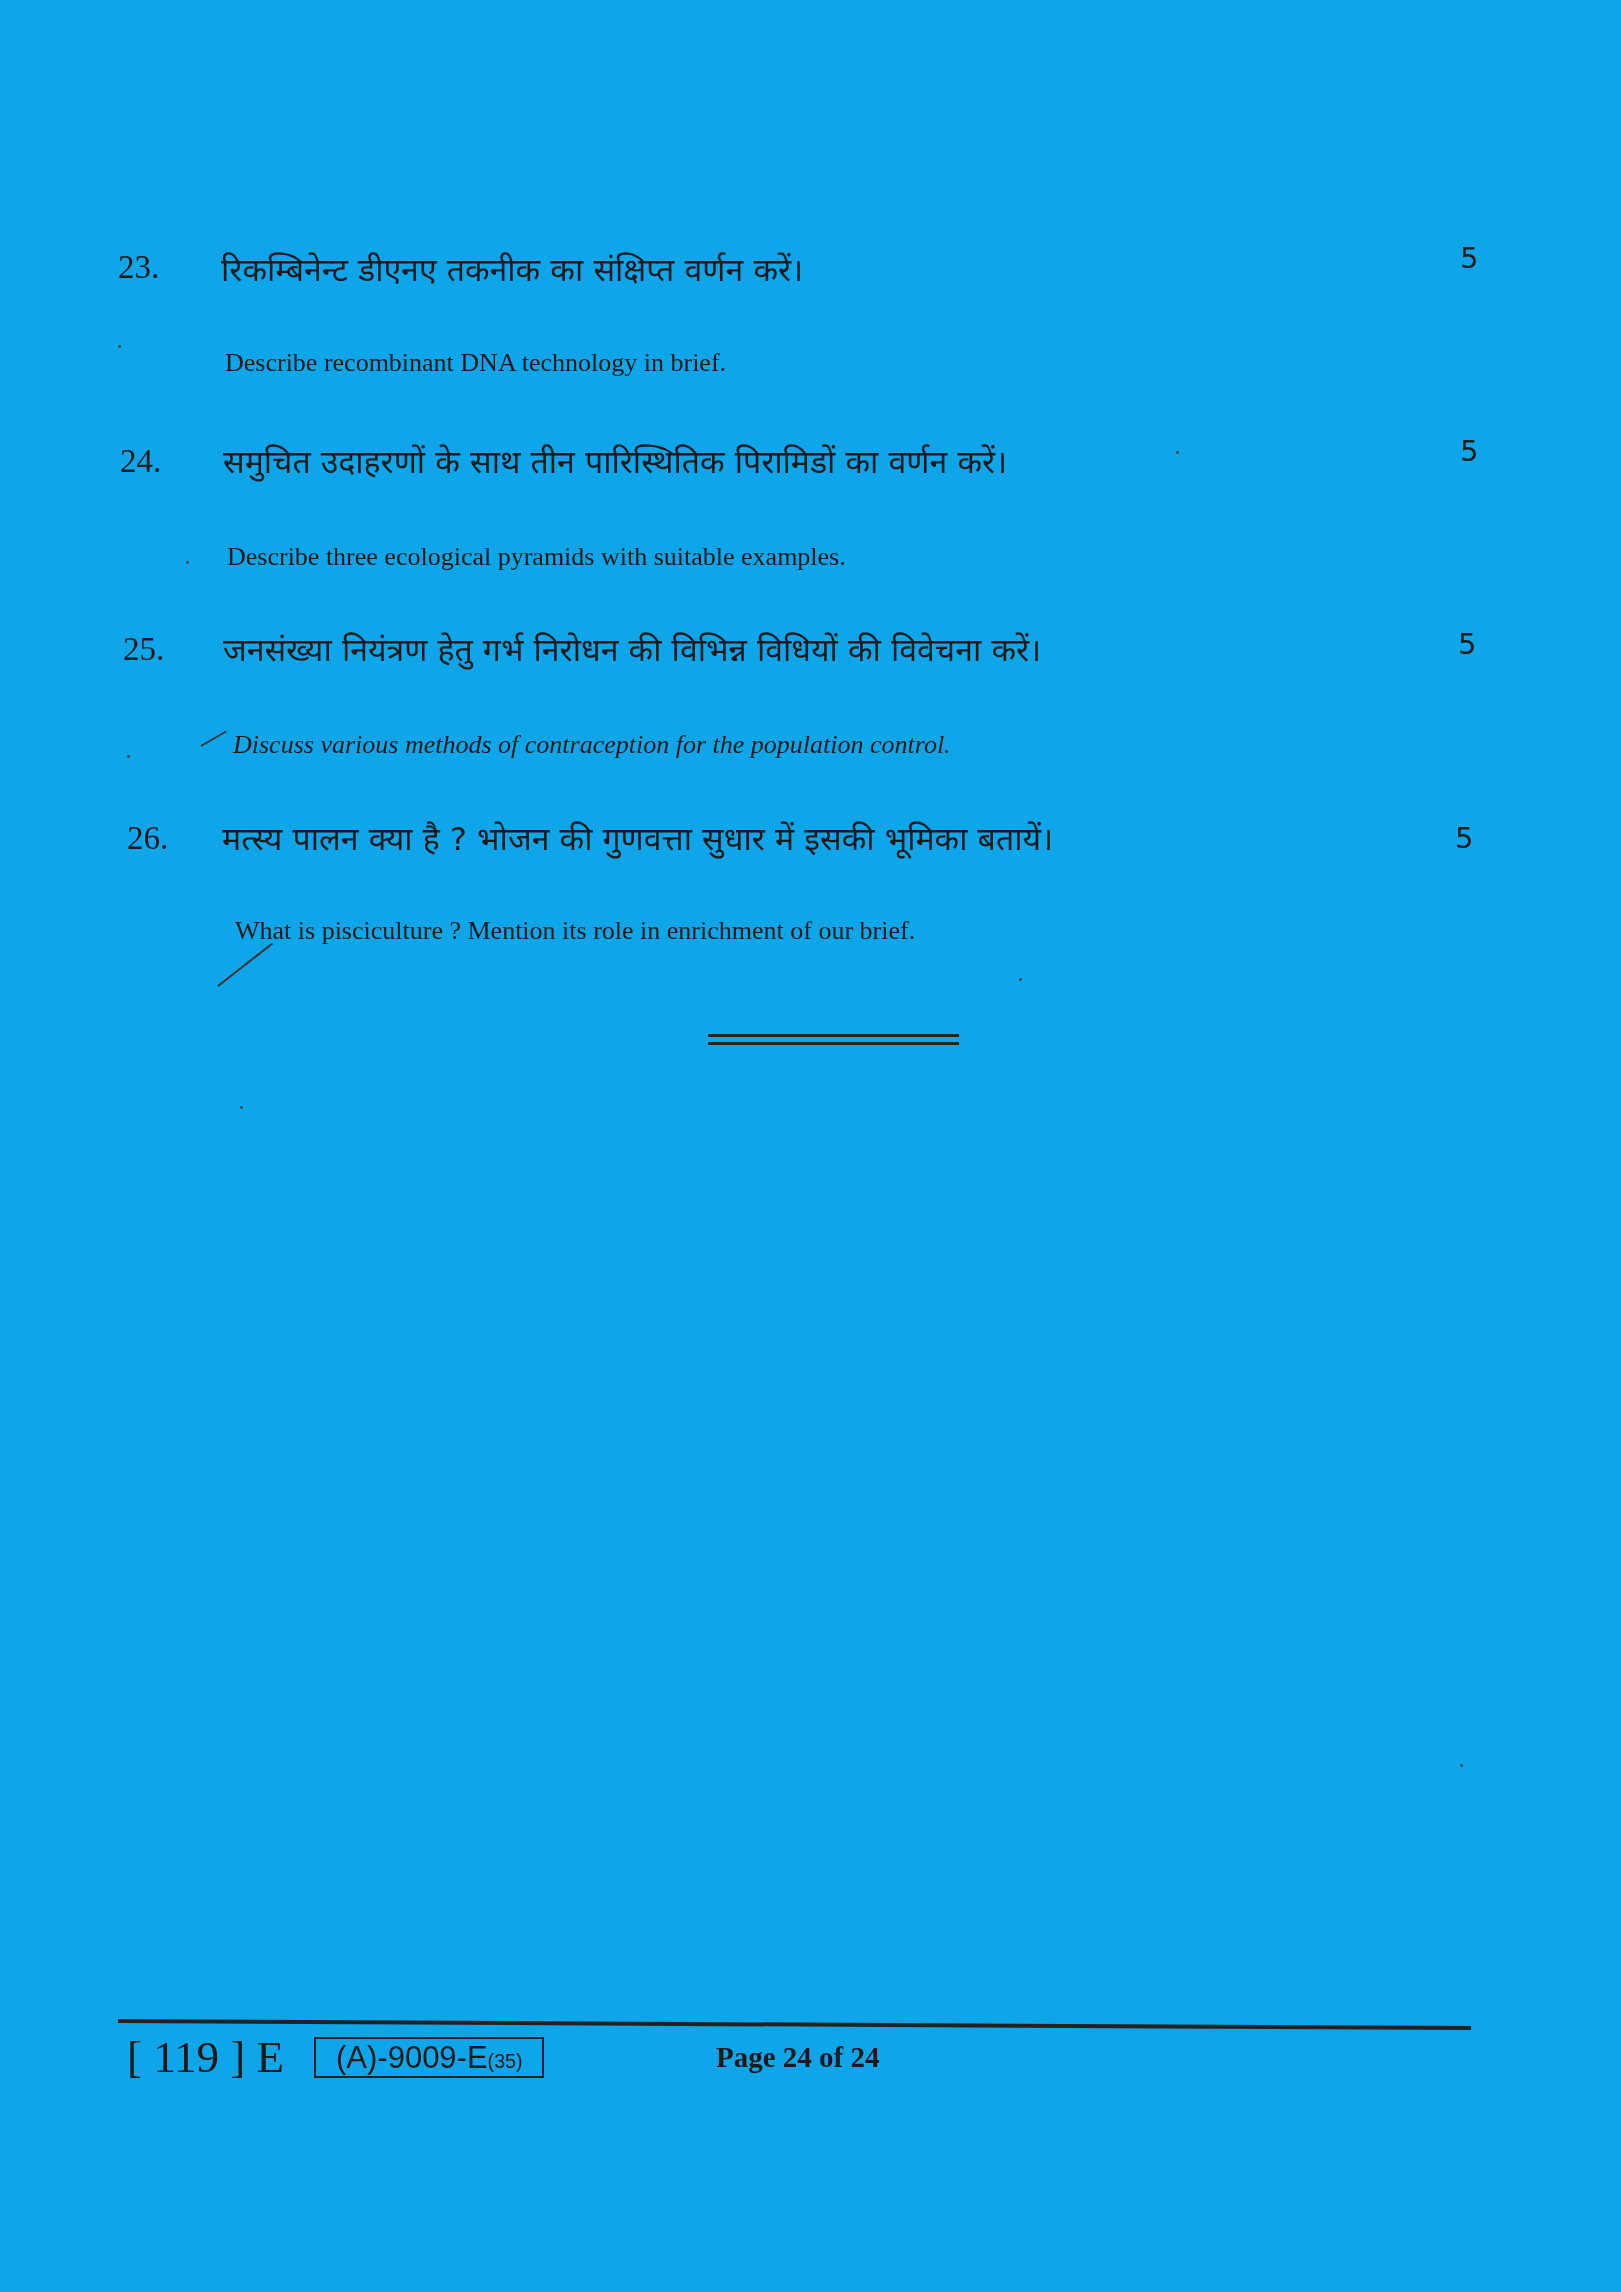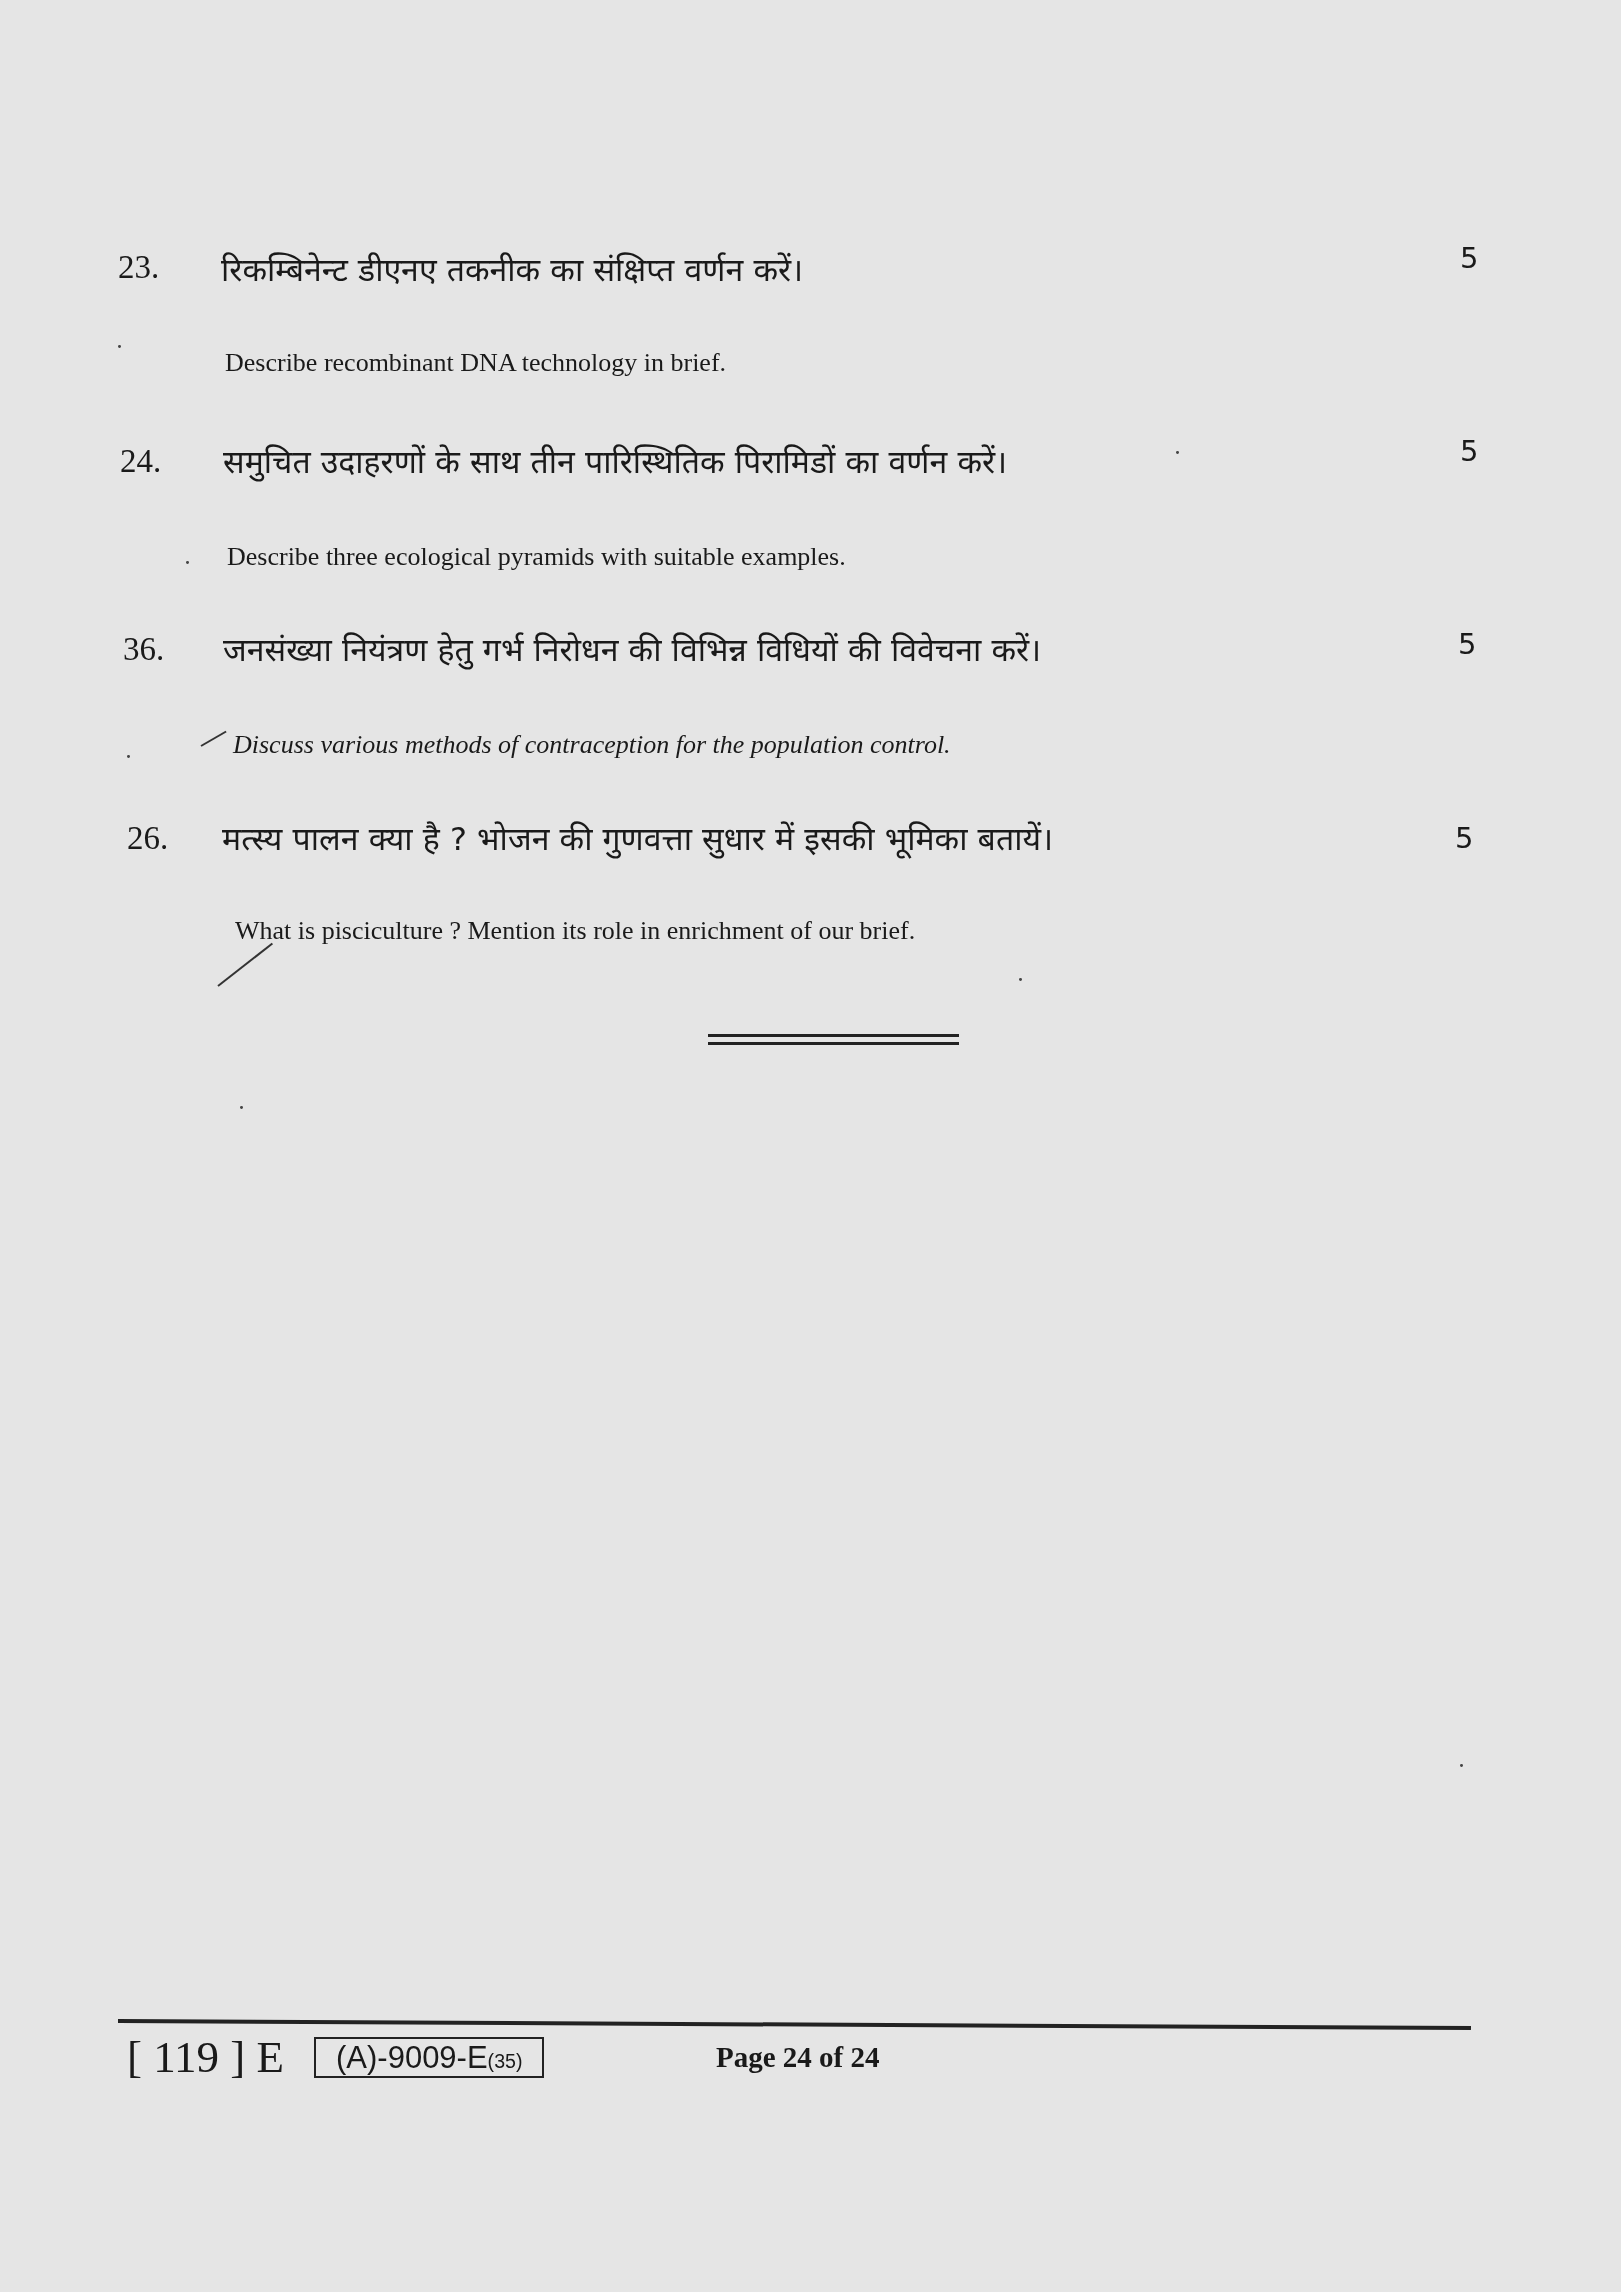--- a/index.html
+++ b/index.html
@@ -1,17 +1,17 @@
 <!DOCTYPE html>
 <html><head>
 <meta charset="utf-8">
 <style>
   html, body { margin:0; padding:0; background:#ffffff; }
   body { width:1621px; height:2293px; position:relative; overflow:hidden; color:#1a1a1a; }
-  .page { position:absolute; left:0; top:0; width:1621px; height:2293px; background:#e5e5e5; }
+  .page { position:absolute; left:0; top:0; width:1621px; height:2293px; background:#0ea5e9; }
   .qnum { position:absolute; font-family:"Liberation Serif", serif; font-size:33px; color:#1a1a1a; }
   .hindi { position:absolute; font-family:"DejaVu Sans", sans-serif; font-size:32px; color:#1a1a1a; white-space:nowrap; }
   .eng { position:absolute; font-family:"Liberation Serif", serif; font-size:26px; color:#1a1a1a; white-space:nowrap; }
   .mark { position:absolute; font-family:"DejaVu Sans", sans-serif; font-size:29px; color:#1a1a1a; }
   .rule { position:absolute; left:708px; width:251px; height:2.9px; background:#222; }
   .footer-line { position:absolute; left:118px; top:2019px; width:1353px; height:3.9px; background:#222; transform:rotate(0.3deg); transform-origin:left center; }
   .footer-left { position:absolute; left:116px; top:2031px; font-family:"Liberation Serif", serif; font-size:45px; color:#1a1a1a; white-space:nowrap;margin-left:11px; }
   .footer-code { position:absolute; left:314px; top:2037px; padding:0 20px; height:37px; line-height:37px; border:2px solid #222; font-family:"Liberation Sans", sans-serif; font-size:31px; white-space:nowrap; }
   .footer-code small { font-size:19.6px; }
   .footer-page { position:absolute; left:716px; top:2041px; font-family:"Liberation Serif", serif; font-size:29px; font-weight:bold; white-space:nowrap; }
@@ -31,21 +31,21 @@
   </div>
 
   <div>
     <span class="qnum" style="left:120px; top:443px;">24.</span>
     <span class="hindi" style="left:223px; top:439px;">समुचित उदाहरणों के साथ तीन पारिस्थितिक पिरामिडों का वर्णन करें।</span>
     <span class="mark" style="left:1460px; top:434px;">5</span>
     <span class="eng" style="left:227px; top:542px;">Describe three ecological pyramids with suitable examples.</span>
   </div>
 
   <div>
-    <span class="qnum" style="left:123px; top:631px;">36.</span>
+    <span class="qnum" style="left:123px; top:631px;">25.</span>
     <span class="hindi" style="left:223px; top:627px;">जनसंख्या नियंत्रण हेतु गर्भ निरोधन की विभिन्न विधियों की विवेचना करें।</span>
     <span class="mark" style="left:1458px; top:627px;">5</span>
     <span class="eng" style="left:233px; top:730px;font-style:italic;">Discuss various methods of contraception for the population control.</span>
   </div>
 
   <div>
     <span class="qnum" style="left:127px; top:820px;">26.</span>
     <span class="hindi" style="left:222px; top:816px;">मत्स्य पालन क्या है ? भोजन की गुणवत्ता सुधार में इसकी भूमिका बतायें।</span>
     <span class="mark" style="left:1455px; top:821px;">5</span>
     <span class="eng" style="left:235px; top:916px;">What is pisciculture ? Mention its role in enrichment of our brief.</span>

